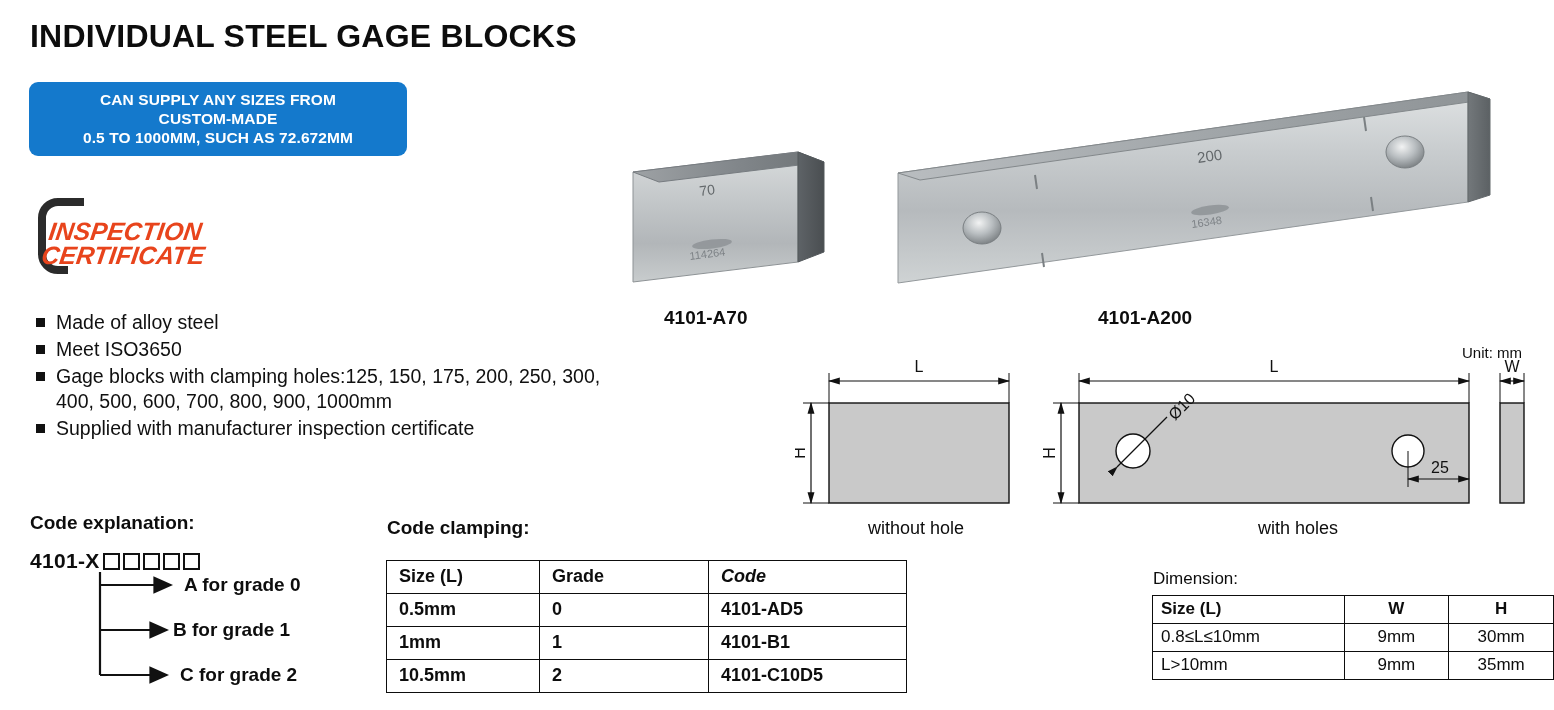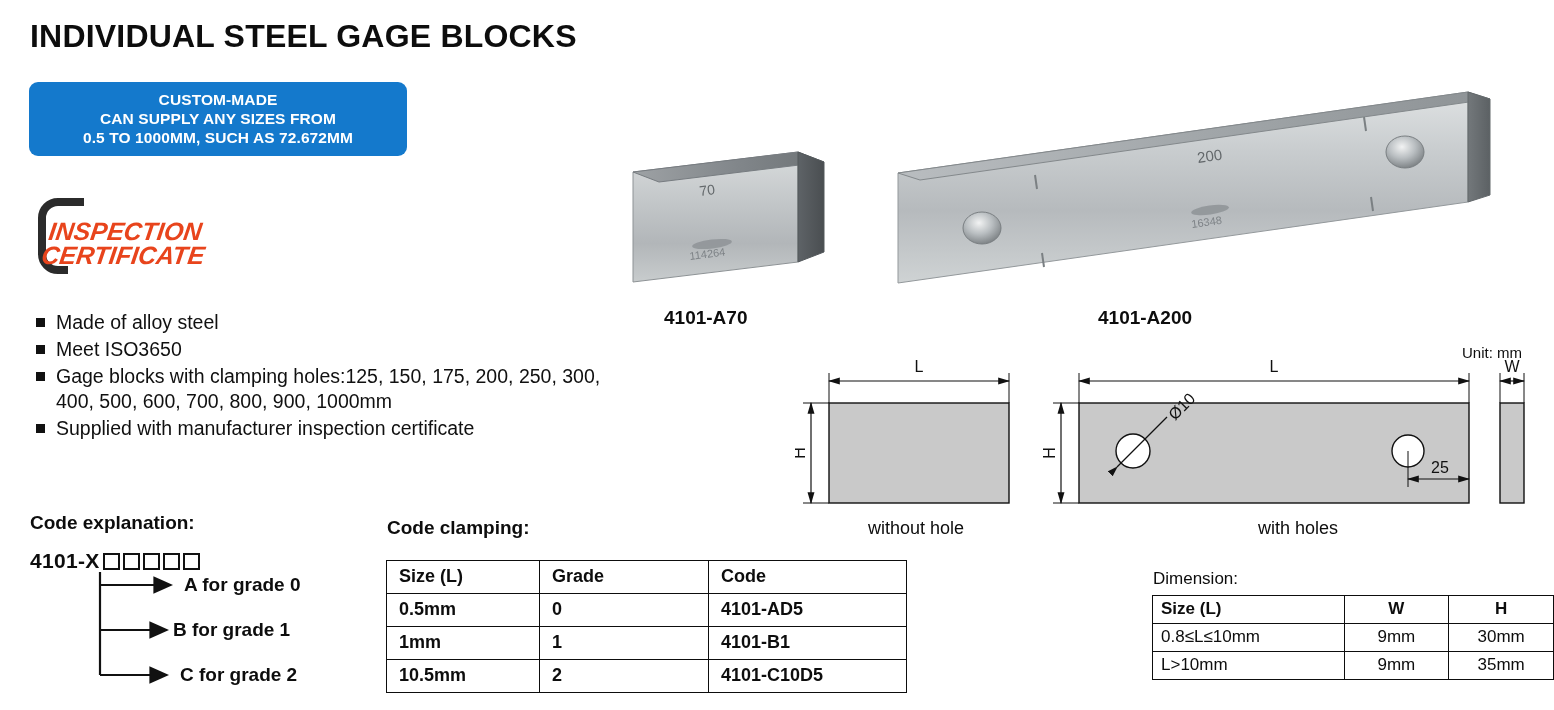--- a/index.html
+++ b/index.html
@@ -76,21 +76,21 @@
   #code-examples-table td,#code-examples-table th{
     border:1.6px solid #0d0d0d;
     font-size:18px;font-weight:bold;
     padding:5px 10px 6px 12px;
     text-align:left;
     white-space:nowrap;
   }
   #code-examples-table th{font-weight:bold;}
   #code-examples-table .c-size{width:130px;}
   #code-examples-table .c-grade{width:146px;}
-  #code-examples-table .c-code{width:175px;}
+  #code-examples-table .c-code{width:175px;font-style:italic;}
 
   
   .prod-label{
     font-size:19px;font-weight:bold;white-space:nowrap;
   }
   #label-a70{left:664px;top:307px;}
   #label-a200{left:1098px;top:307px;}
 
   
   #unit-note{left:1462px;top:344px;font-size:15px;}
@@ -113,22 +113,22 @@
   #dimension-table .d-size{text-align:left;width:175px;}
   #dimension-table .d-w{text-align:center;width:88px;}
   #dimension-table .d-h{text-align:center;width:88px;}
 </style>
 </head>
 <body>
 
 <div class="abs" id="page-title">INDIVIDUAL STEEL GAGE BLOCKS</div>
 
 <div class="abs" id="custom-badge">
+  <div>CAN SUPPLY ANY SIZES FROM</div>
   <div>CUSTOM-MADE</div>
-  <div>CAN SUPPLY ANY SIZES FROM</div>
   <div>0.5 TO 1000MM, SUCH AS 72.672MM</div>
 </div>
 
 <div class="abs" id="inspection-logo">
   <svg width="240" height="80" viewBox="0 0 240 80">
     <path d="M56 6 H30 A16 16 0 0 0 14 22 V58 A16 16 0 0 0 30 74 H40" fill="none" stroke="#2b2b2b" stroke-width="8" stroke-linecap="butt"></path>
     <text x="26" y="44" font-family="'Liberation Sans', sans-serif" font-size="25" font-weight="bold" font-style="italic" fill="#e8441c" transform="skewX(-8)">INSPECTION</text>
     <text x="22" y="68" font-family="'Liberation Sans', sans-serif" font-size="25" font-weight="bold" font-style="italic" fill="#e8441c" transform="skewX(-8)">CERTIFICATE</text>
   </svg>
 </div>

